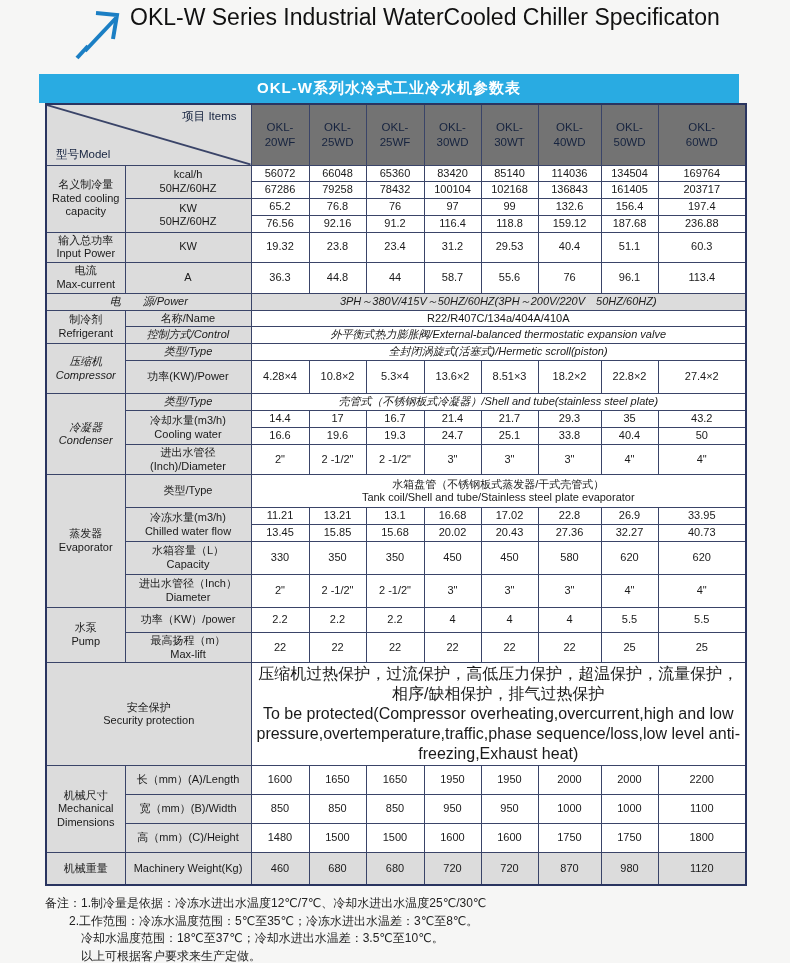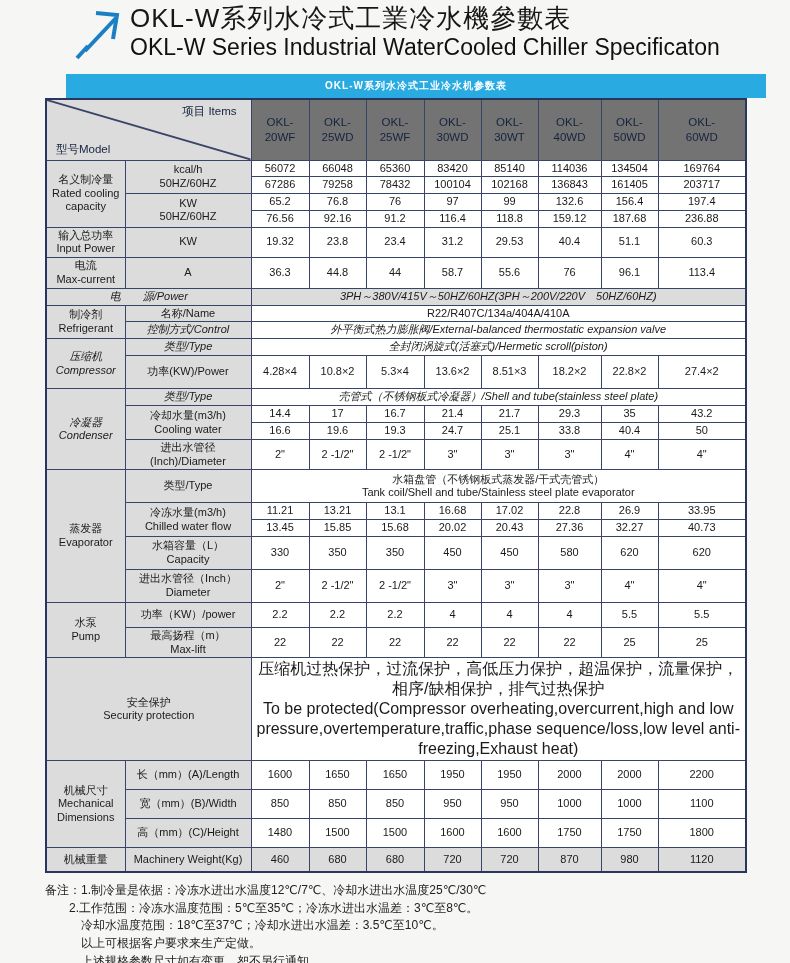--- a/index.html
+++ b/index.html
@@ -7,22 +7,22 @@
   body { width:790px; height:963px; overflow:hidden; }
 
   
   .page-header { display:flex; align-items:flex-start; padding:4px 0 0 72px; height:66px; }
   .logo { width:52px; height:56px; flex:0 0 52px; margin-top:2px; }
   .titles { margin-left:6px; }
   .title-zh { font-size:26px; letter-spacing:1px; font-weight:500; color:#161616; line-height:1.15; }
   .title-en { font-size:23px; font-weight:400; color:#111; line-height:1.2; }
 
   
-  .banner { width:700px; margin:8px 0 0 66px; background:#29abe2; color:#ffffff;
-            font-size:10px; font-weight:bold; text-align:center; padding:5px 12px; letter-spacing:1px; }
+  .banner { width:700px; margin:8px 0 0 39px; background:#29abe2; color:#ffffff;
+            font-size:15px; font-weight:bold; text-align:center; padding:5px 12px; letter-spacing:1px; }
 
   
   table.spec { width:700px; margin:0 0 0 45px; border-collapse:collapse; table-layout:fixed;
                font-size:11px; background:#ffffff; }
   table.spec td { border:1px solid #3a4468; text-align:center; vertical-align:middle;
                   padding:1px 1px; white-space:pre-line; line-height:1.25; }
   table.spec { border:2px solid #2a3560; }
   td.lbl { background:#dcdcdc; }
   tr.hdr td { background:#737373; font-size:11.5px; height:33px; color:#16233f; }
   tr.hdr td.corner { background:#dcdcdc; }
@@ -47,21 +47,20 @@
 </head>
 <body>
 
 <div class="page-header">
   <svg class="logo" viewBox="0 0 52 56">
     <path d="M5 52 L16 40" stroke="#1b7fc4" stroke-width="4" fill="none"></path>
     <path d="M13 45 L44 12" stroke="#1b7fc4" stroke-width="4" fill="none"></path>
     <path d="M24 7 L45 9 L41 33" stroke="#1b7fc4" stroke-width="4" fill="none" stroke-linejoin="miter"></path>
   </svg>
   <div class="titles">
-    <div class="title-zh">OKL-W系列水冷式工業冷水機參數表</div>
     <div class="title-en">OKL-W Series Industrial WaterCooled Chiller Specificaton</div>
   </div>
 </div>
 
 <div class="banner">OKL-W系列水冷式工业冷水机参数表</div>
 
 <table class="spec">
   <colgroup>
     <col style="width:79px">
       <col style="width:126px">
@@ -371,21 +370,21 @@
   <td>1480</td>
         <td>1500</td>
         <td>1500</td>
         <td>1600</td>
         <td>1600</td>
         <td>1750</td>
         <td>1750</td>
         <td>1800</td>
       </tr>
 
-  <tr class="graybg" style="height:24px">
+  <tr class="graybg" style="height:32px">
     <td>机械重量</td>
     <td>Machinery Weight(Kg)</td>
   <td>460</td>
         <td>680</td>
         <td>680</td>
         <td>720</td>
         <td>720</td>
         <td>870</td>
         <td>980</td>
         <td>1120</td>

